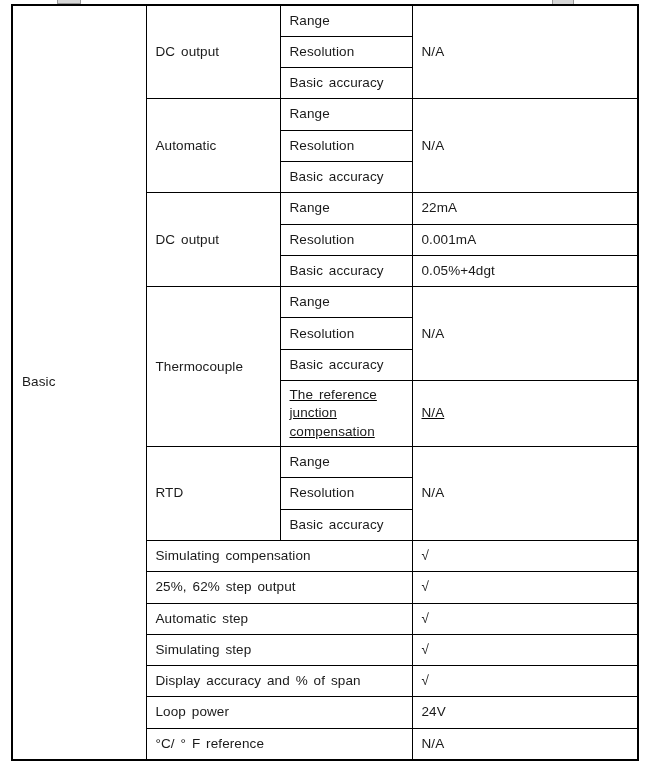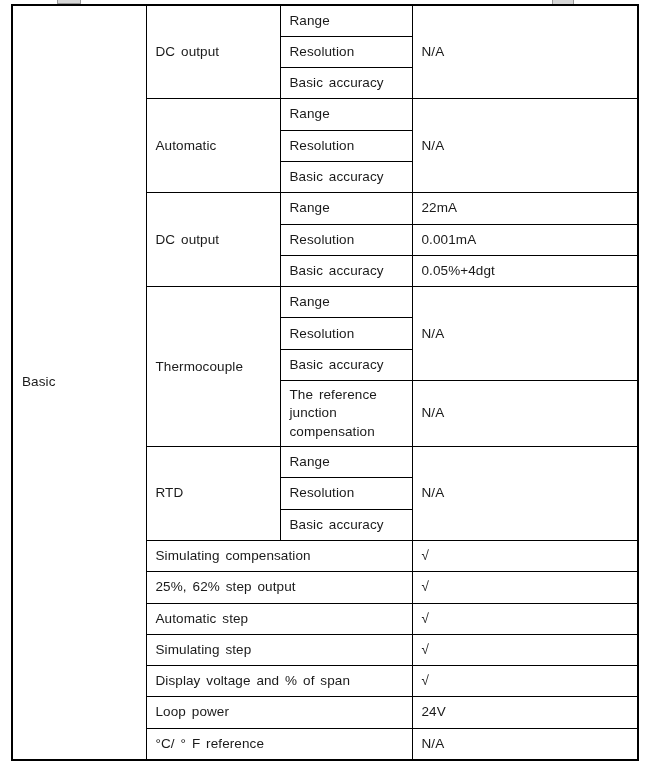--- a/index.html
+++ b/index.html
@@ -43,21 +43,21 @@
     font-size: 13.5px;
     color: #1a1a1a;
     padding: 4px 9px;
     vertical-align: middle;
     word-spacing: 2px;
     letter-spacing: 0.1px;
     line-height: 1.35;
     overflow: hidden;
   }
   tr.r  { height: 31.3px; }
-  tr.rt { height: 66px; }
+  tr.rt { height: 66px; text-decoration: underline; }
   td.indent { padding-left: 13px; }
 </style>
 </head>
 <body>
 
 <div class="page">
 
   <div class="handle-fragment frag-left"></div>
   <div class="handle-fragment frag-right"></div>
 
@@ -147,21 +147,21 @@
       </tr>
       <tr class="r">
         <td colspan="2">Automatic step</td>
         <td>√</td>
       </tr>
       <tr class="r">
         <td colspan="2">Simulating step</td>
         <td>√</td>
       </tr>
       <tr class="r">
-        <td colspan="2" class="indent">Display voltage and % of span</td>
+        <td colspan="2" class="indent">Display accuracy and % of span</td>
         <td>√</td>
       </tr>
       <tr class="r">
         <td colspan="2">Loop power</td>
         <td>24V</td>
       </tr>
       <tr class="r">
         <td colspan="2">°C/ ° F reference</td>
         <td>N/A</td>
       </tr>

